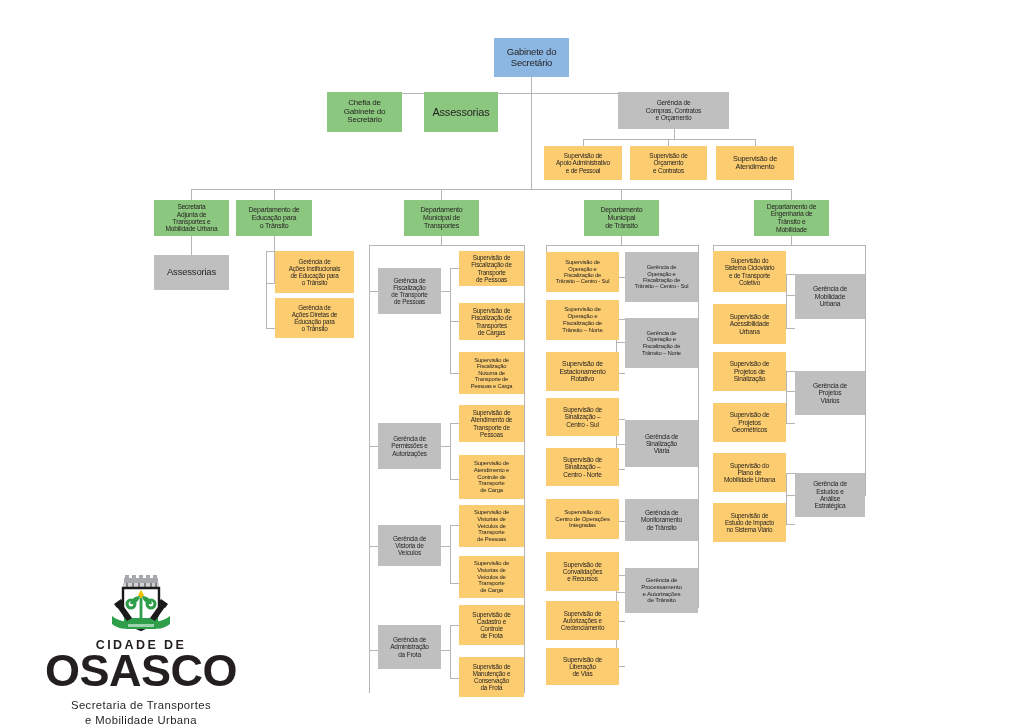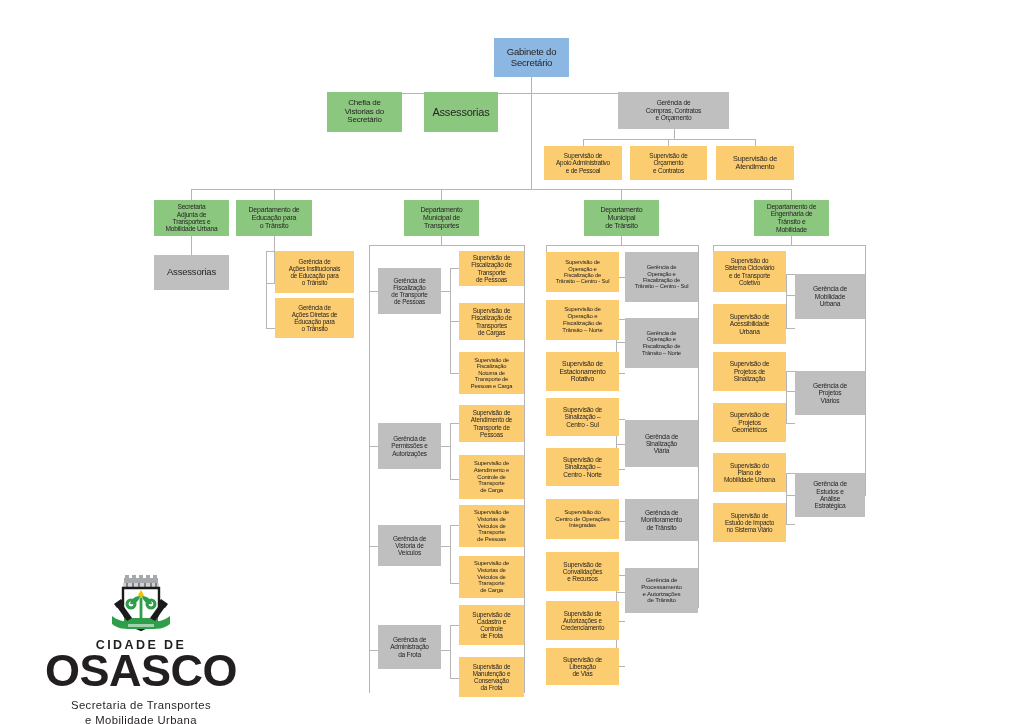--- a/index.html
+++ b/index.html
@@ -213,21 +213,21 @@
 
   <div class="line hline" style="left:786px; top:495px; width:9px;"></div>
   <div class="line vline" style="left:786px; top:473px; height:51px;"></div>
   <div class="line hline" style="left:786px; top:473px; width:9px;"></div>
   <div class="line hline" style="left:786px; top:524px; width:9px;"></div>
 
   <div class="node blue" style="left:494px; top:38px; width:75px; height:39px; font-size:9.5px;">Gabinete do
 Secretário</div>
 
   <div class="node green" style="left:327px; top:92px; width:75px; height:40px; font-size:8px;">Chefia de
-Vistorias do
+Gabinete do
 Secretário</div>
 
   <div class="node green" style="left:424px; top:92px; width:74px; height:40px; font-size:11px;">Assessorias</div>
 
   <div class="node gray" style="left:618px; top:92px; width:111px; height:37px; font-size:6.6px;">Gerência de
 Compras, Contratos
 e Orçamento</div>
 
   <div class="node orange" style="left:544px; top:146px; width:78px; height:34px; font-size:6.4px;">Supervisão de
 Apoio Administrativo

